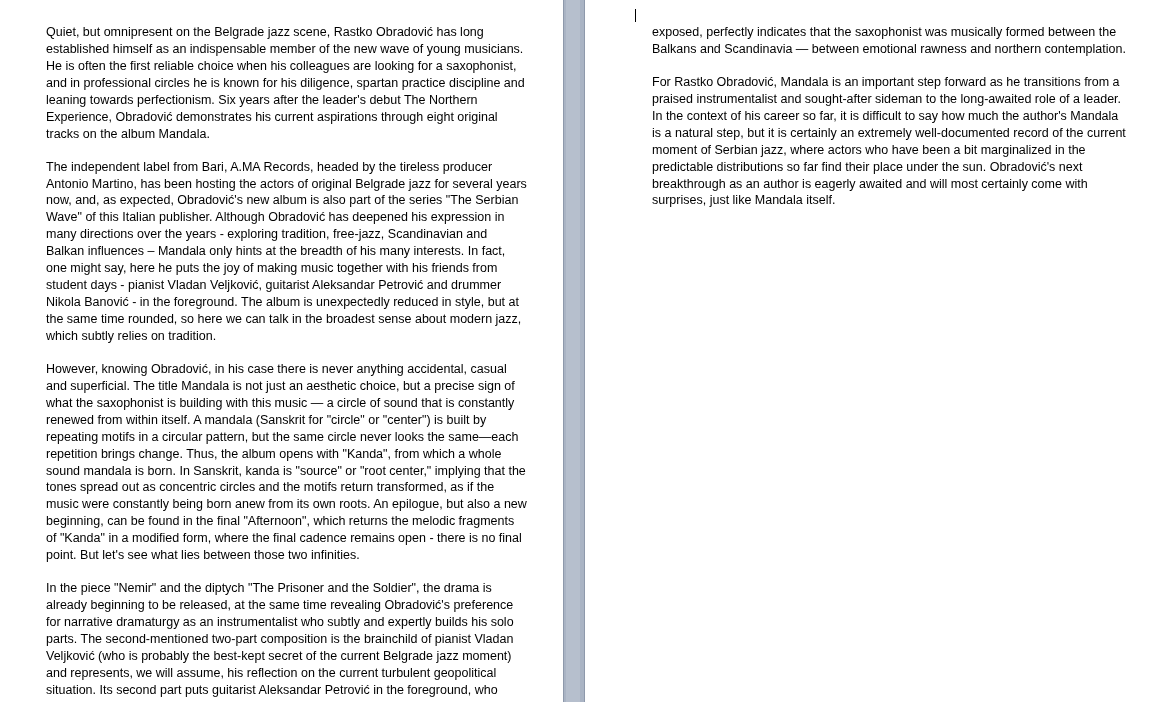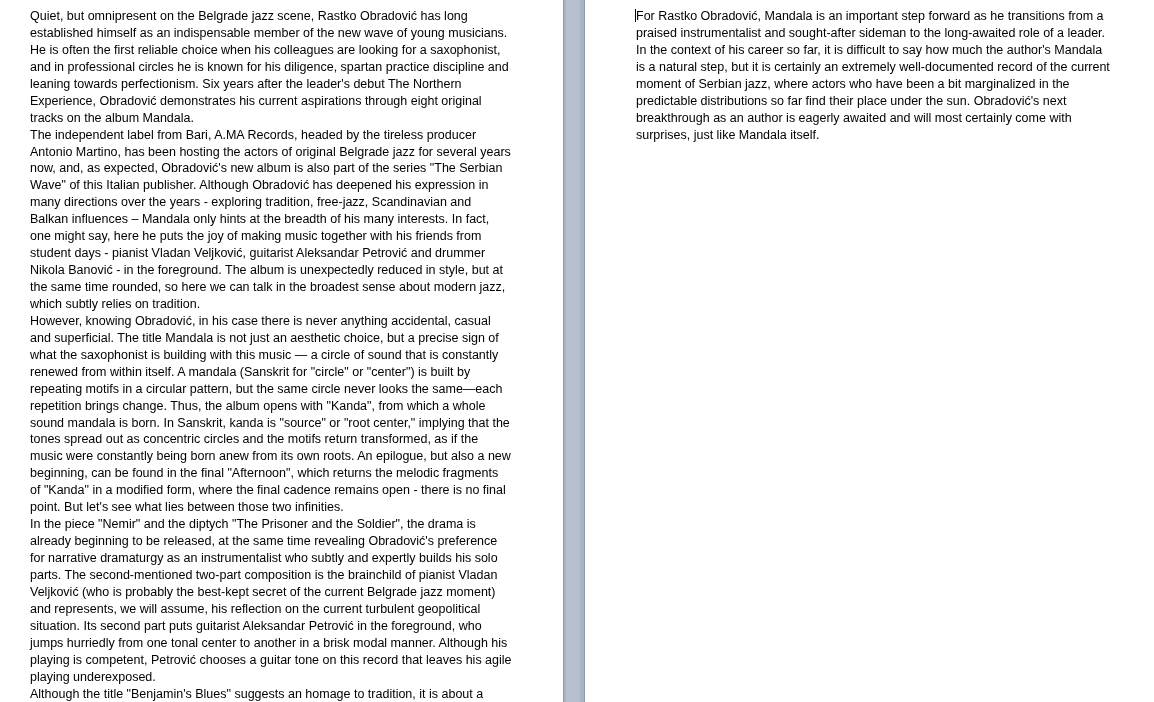--- a/index.html
+++ b/index.html
@@ -30,21 +30,21 @@
     left: 0;
     width: 545px;
     padding: 8px 10px 0 30px;
   }
   .col-right {
     left: 598px;
     width: 556px;
     padding: 8px 24px 0 38px;
   }
   .para {
-    margin: 0;
+    margin: 16px;
     padding: 0;
     line-height: 1.355;
     text-align: left;
     word-wrap: break-word;
   }
   .col-left .para {
     width: 482px;
   }
   .col-right .para {
     width: 478px;
@@ -93,16 +93,17 @@
     <p class="para">Although the title "Benjamin's Blues" suggests an homage to tradition, it is about a modern, deconstructive rumba approach to the blues form, which in this case is 16-bar and harmonically completely replaces the general places of a classic blues composition. Even so, in the best tradition of call-and-response mannerism, the four musicians here pay tribute to their role models, exchanging solo parts in a very entertaining, even unpredictable way.</p>
 
   </div>
 
   <div class="divider">
     <div class="divider-inner"></div>
   </div>
 
   <div class="col col-right">
     <span class="caret caret-right"></span>
+    <p class="para">exposed, perfectly indicates that the saxophonist was musically formed between the Balkans and Scandinavia — between emotional rawness and northern contemplation.</p>
     <p class="para">For Rastko Obradović, Mandala is an important step forward as he transitions from a praised instrumentalist and sought-after sideman to the long-awaited role of a leader. In the context of his career so far, it is difficult to say how much the author's Mandala is a natural step, but it is certainly an extremely well-documented record of the current moment of Serbian jazz, where actors who have been a bit marginalized in the predictable distributions so far find their place under the sun. Obradović's next breakthrough as an author is eagerly awaited and will most certainly come with surprises, just like Mandala itself.</p>
   </div>
 
 </div>
 
 </body></html>

